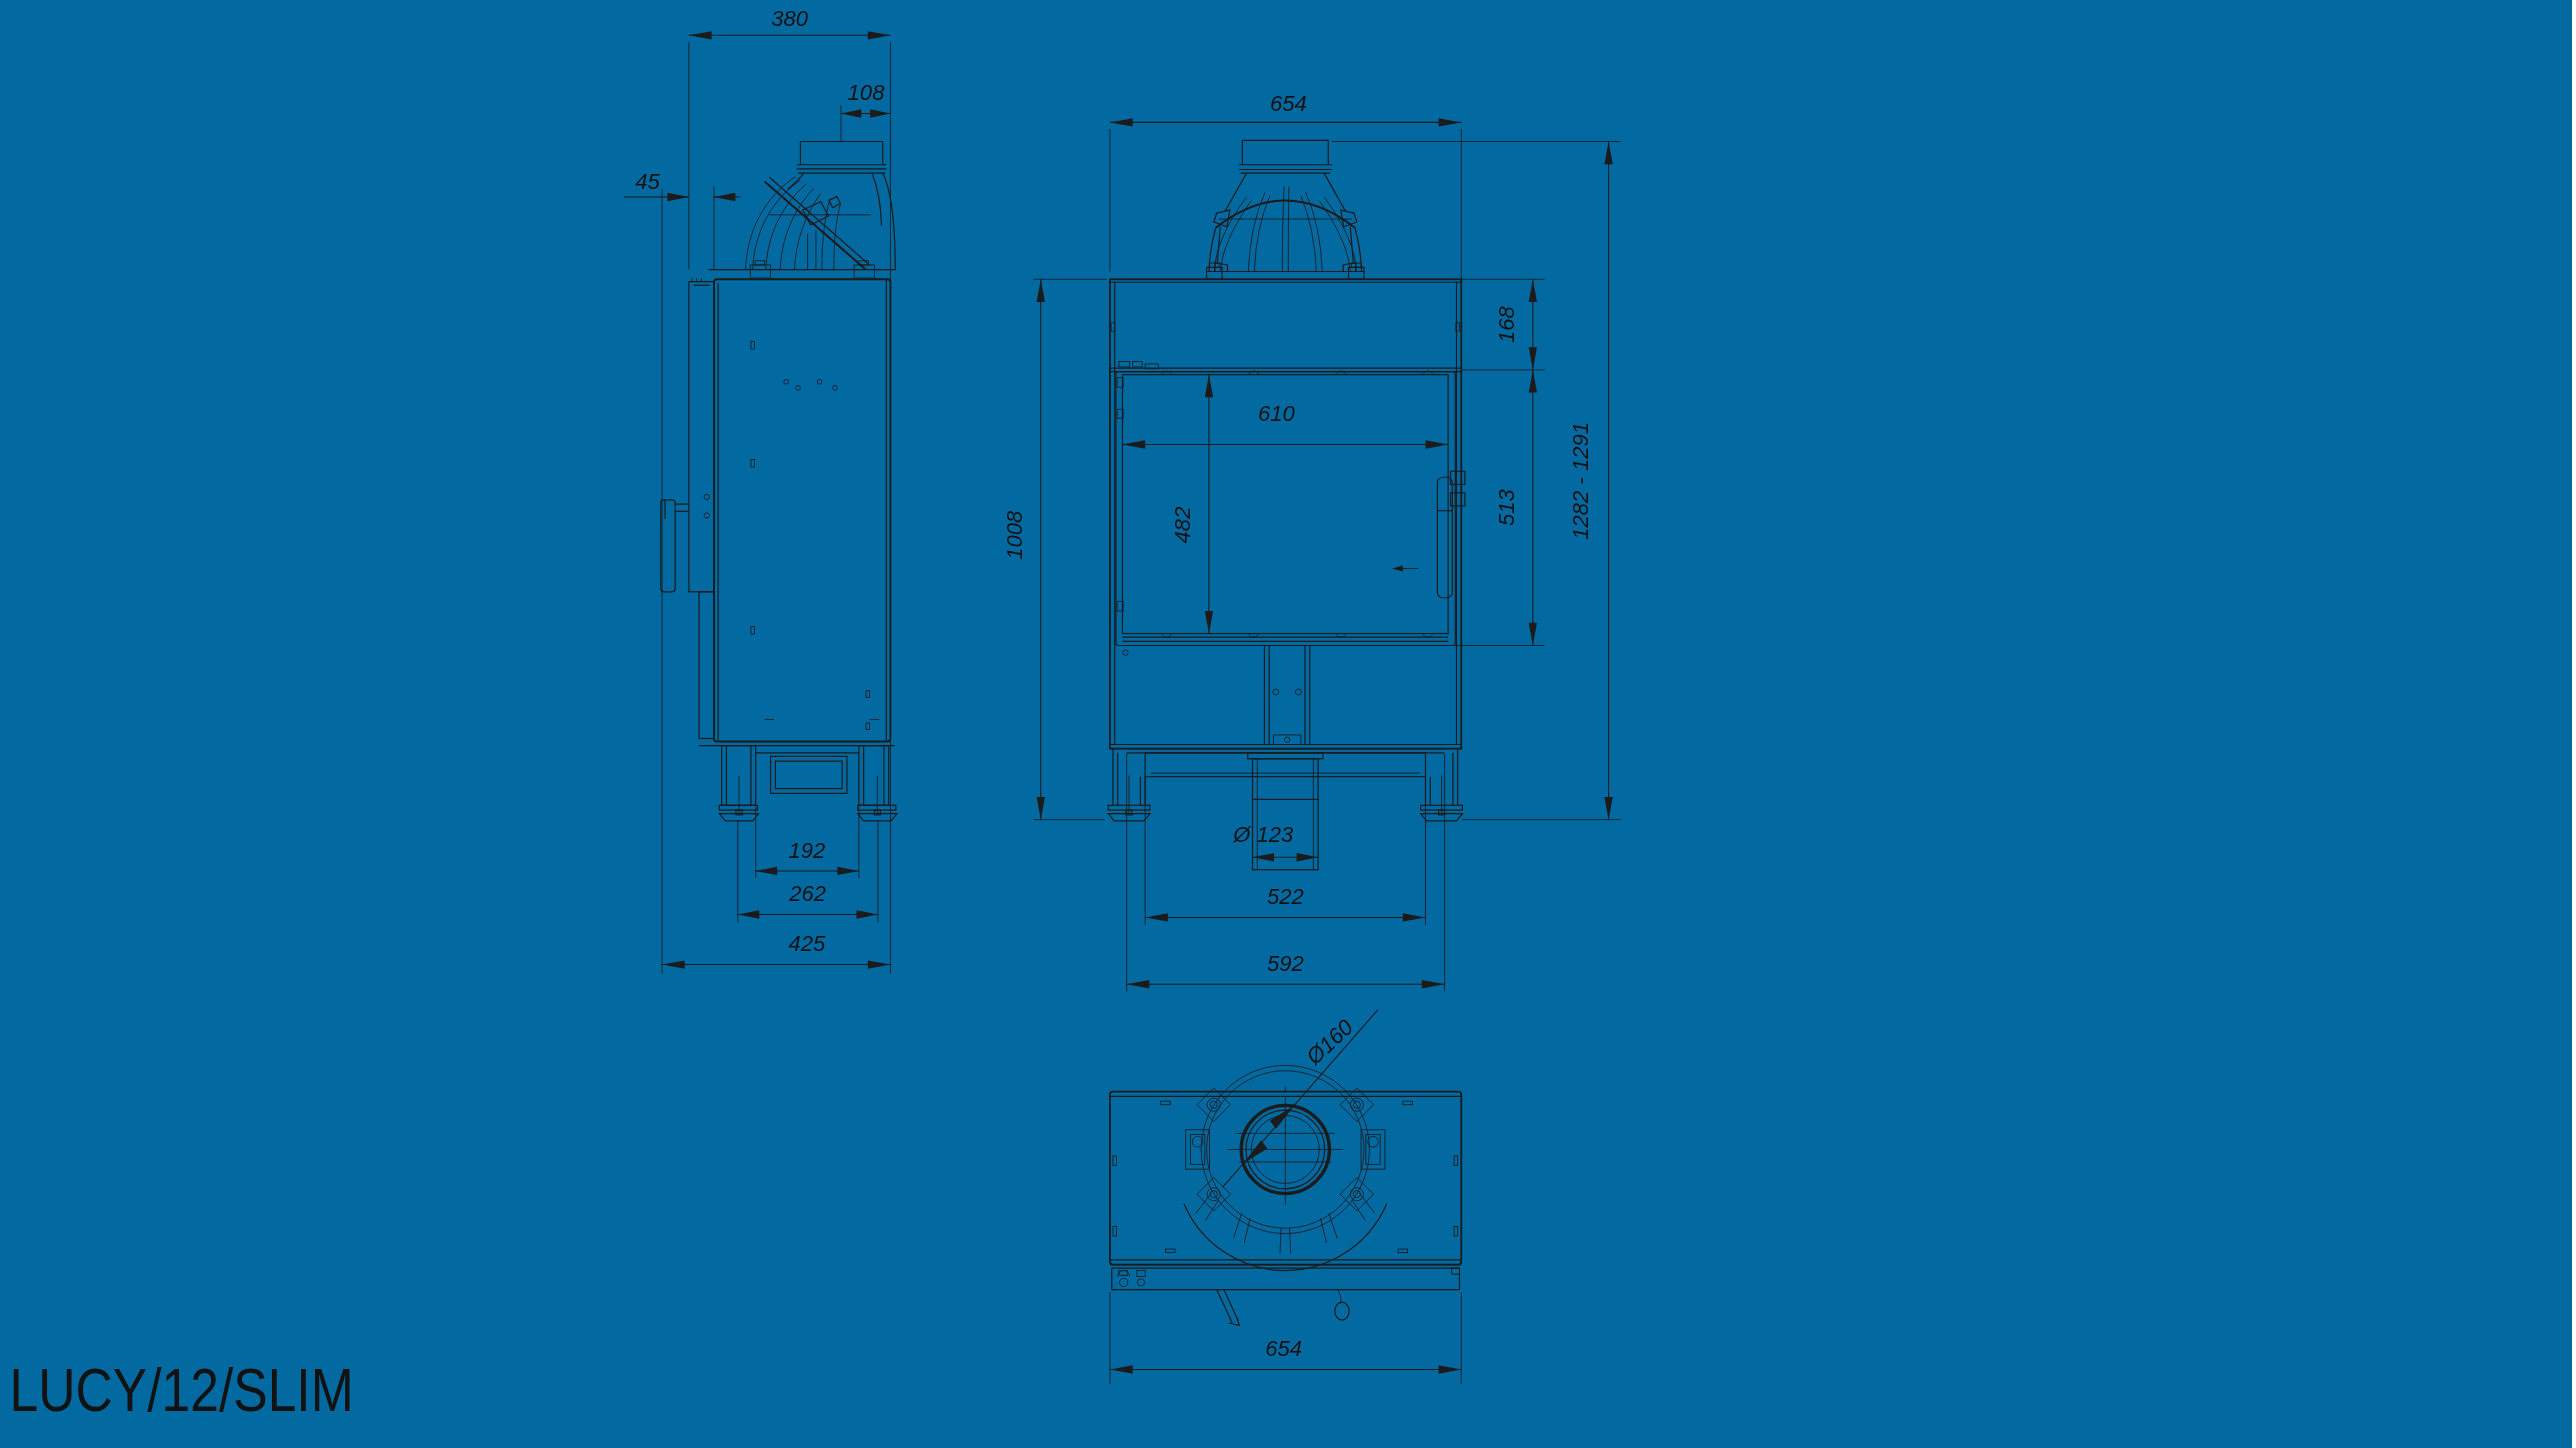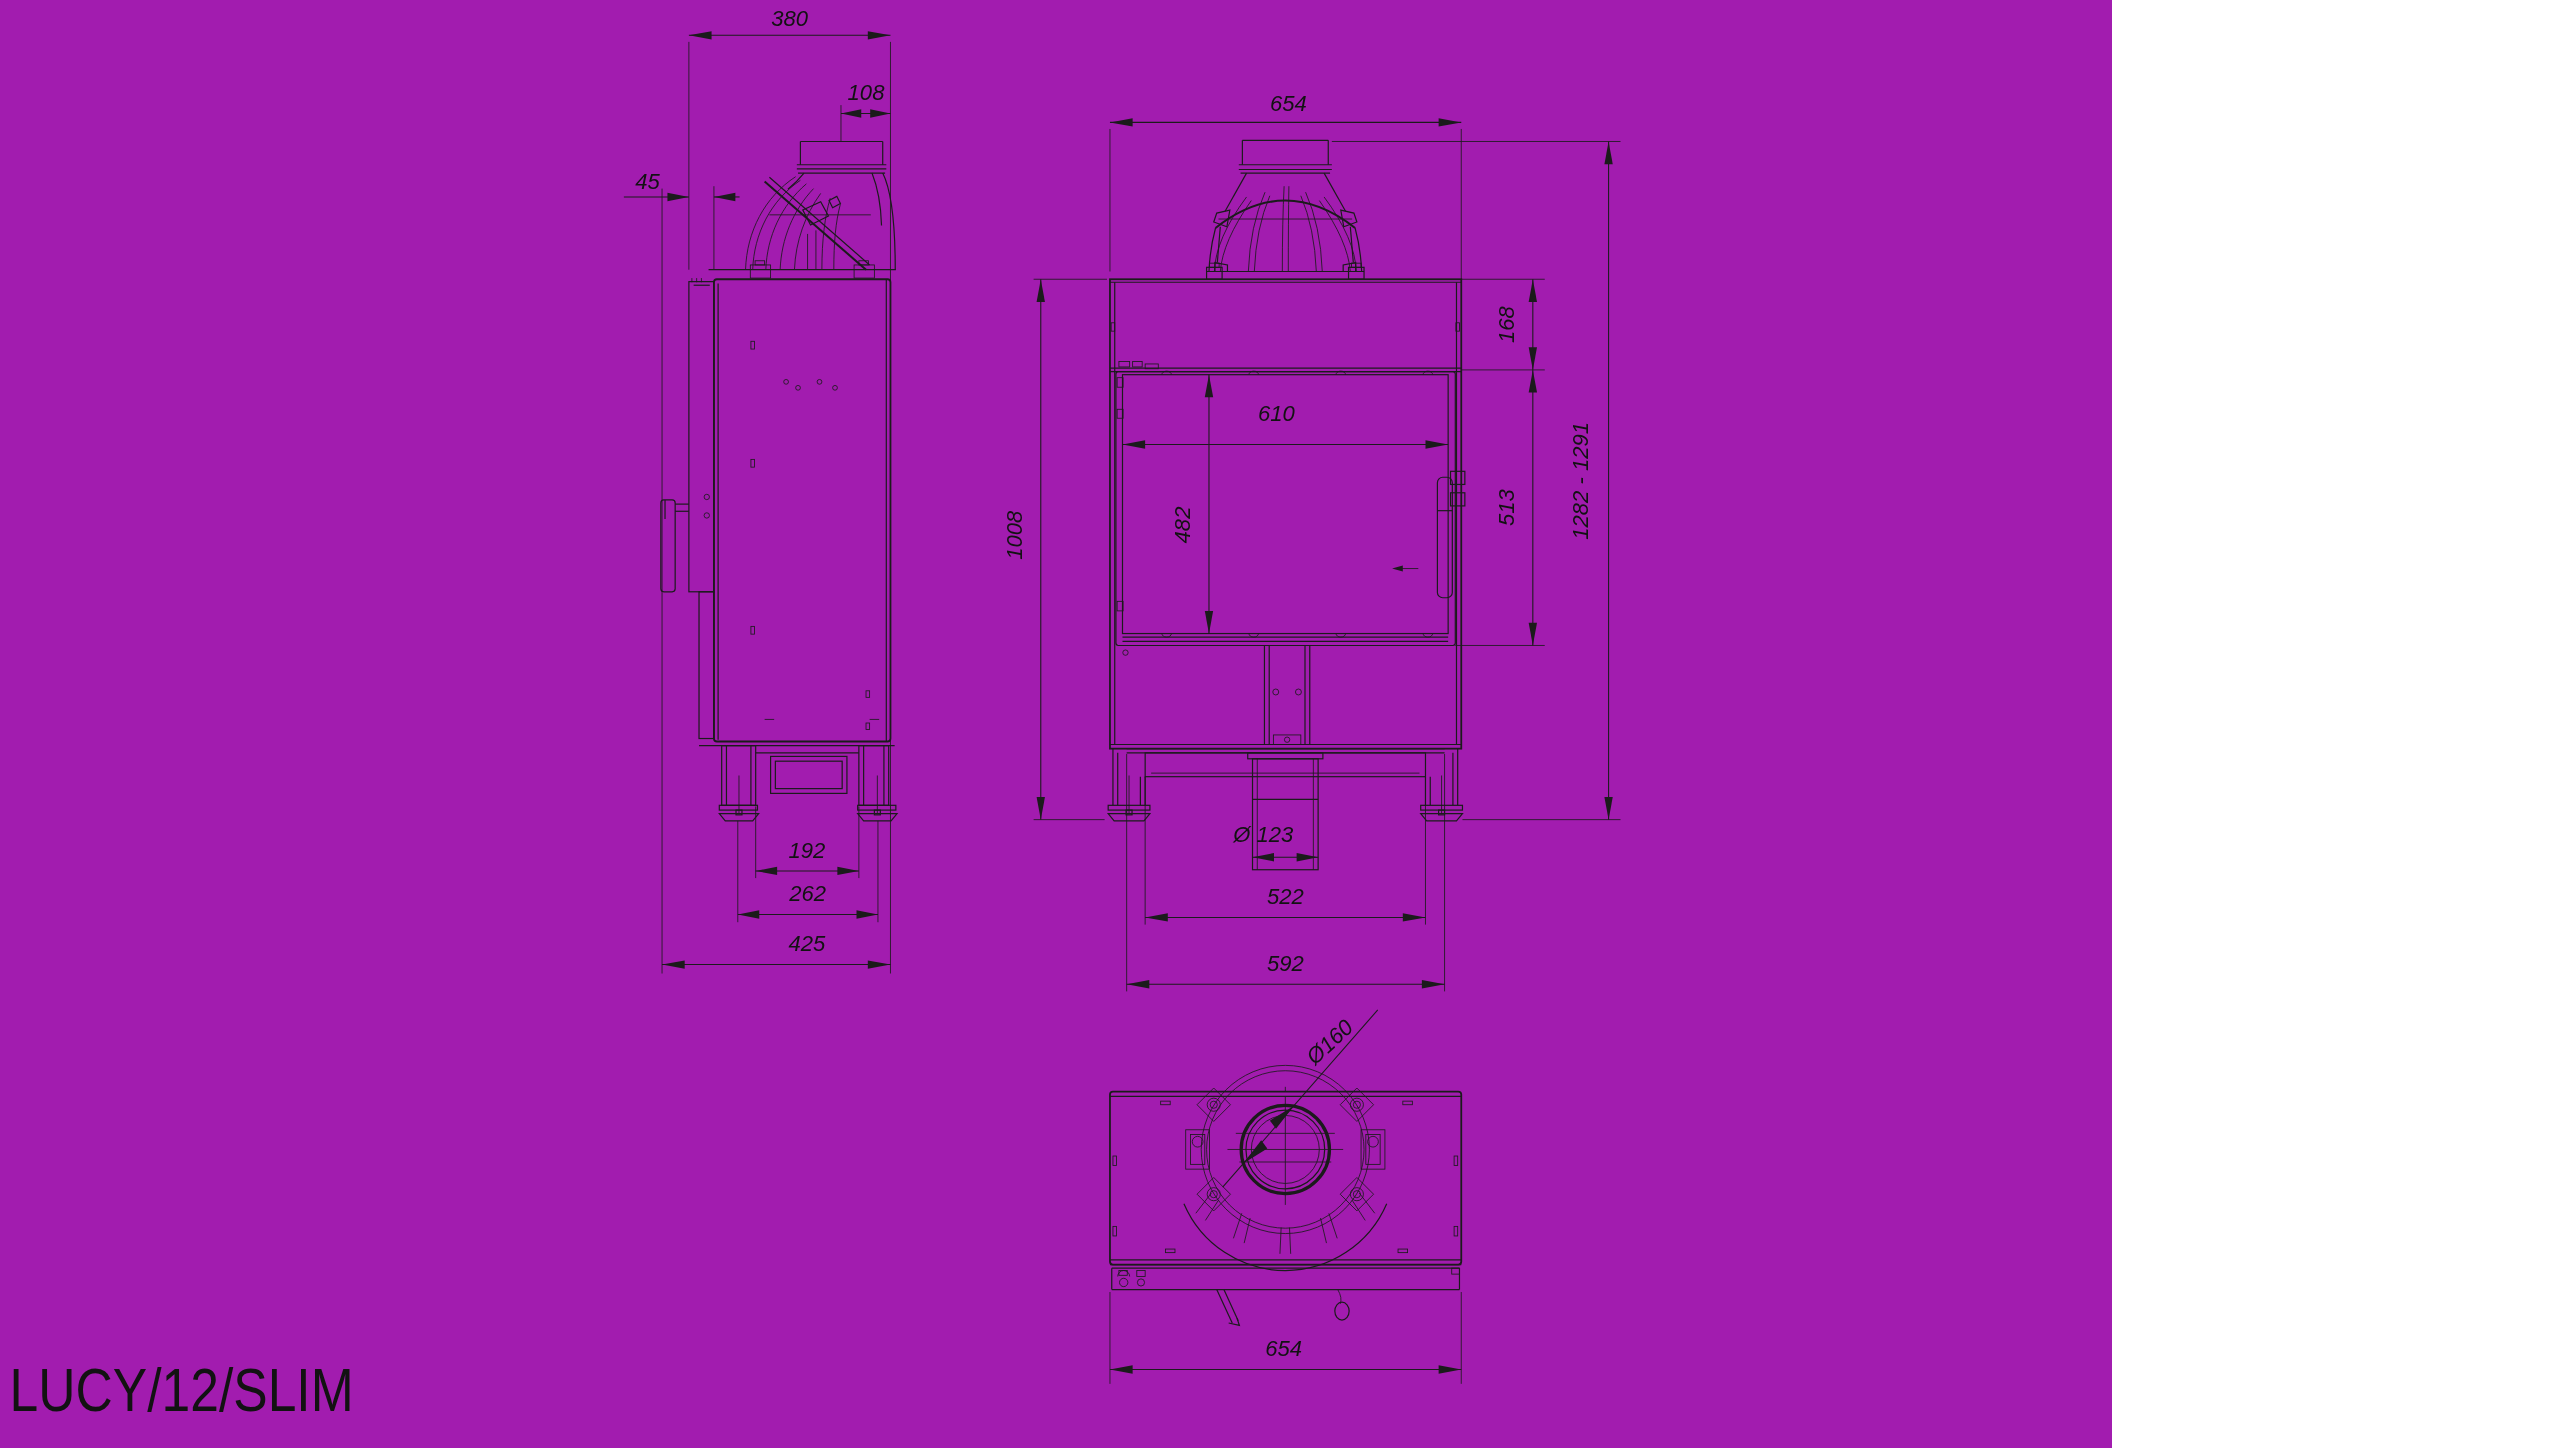--- a/index.html
+++ b/index.html
@@ -1,16 +1,16 @@
 <!DOCTYPE html>
 <html style="font-size:9.5px"><head>
 <meta charset="utf-8">
 <style>
   html,body{margin:0;padding:0;background:#ffffff;}
-  .stage{position:relative;width:2112px;height:1449px;background:#a21caf;overflow:hidden;}
+  .stage{position:relative;width:2572px;height:1449px;background:#0369a1;overflow:hidden;}
   svg{display:block;}
   .ol{fill:none;stroke:#1b1b1b;stroke-width:3;}
   .md{fill:none;stroke:#1b1b1b;stroke-width:2;}
   .tn{fill:none;stroke:#1b1b1b;stroke-width:1.4;}
   .dm{fill:none;stroke:#1b1b1b;stroke-width:1.8;}
   .bd{fill:none;stroke:#1b1b1b;stroke-width:5.5;}
   .b3{fill:none;stroke:#1b1b1b;stroke-width:3.4;}
   .ar{fill:#1b1b1b;stroke:none;}
   text{fill:#121212;}
   .dim{font:italic 37px "Liberation Sans", sans-serif;}

